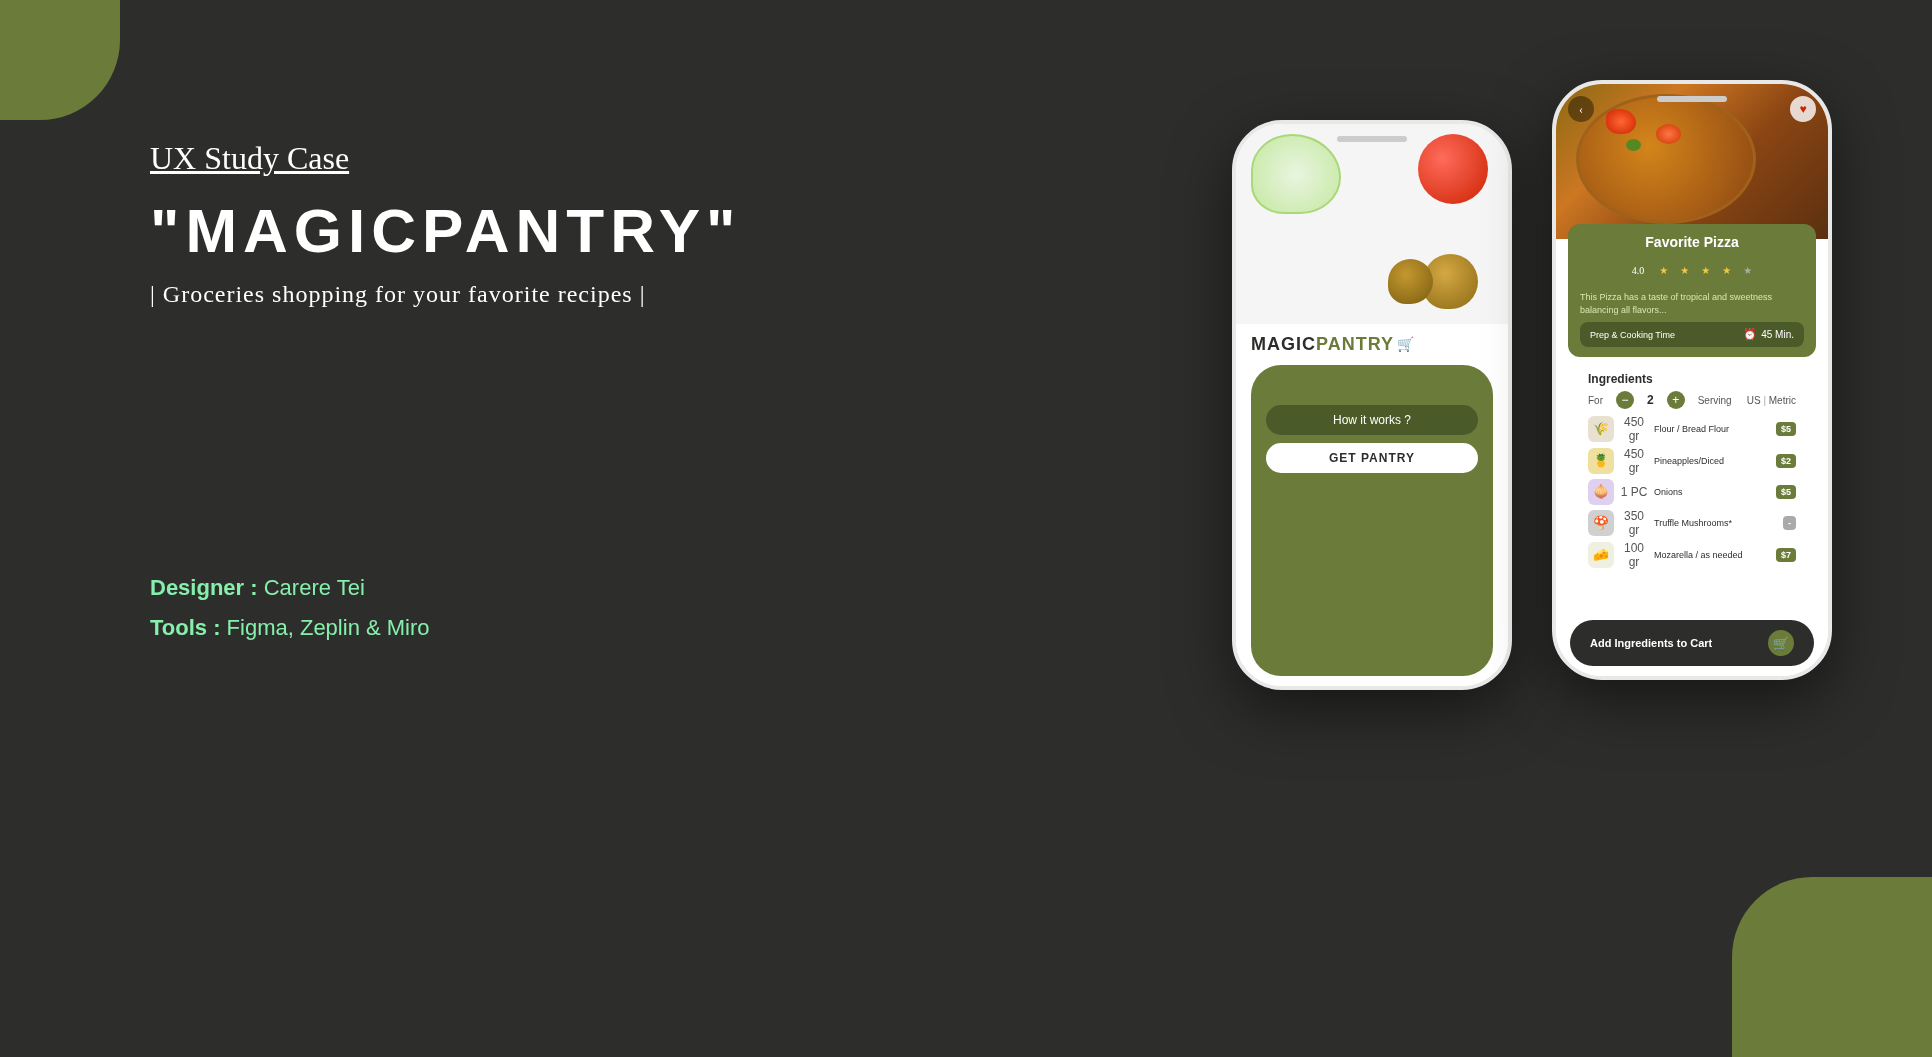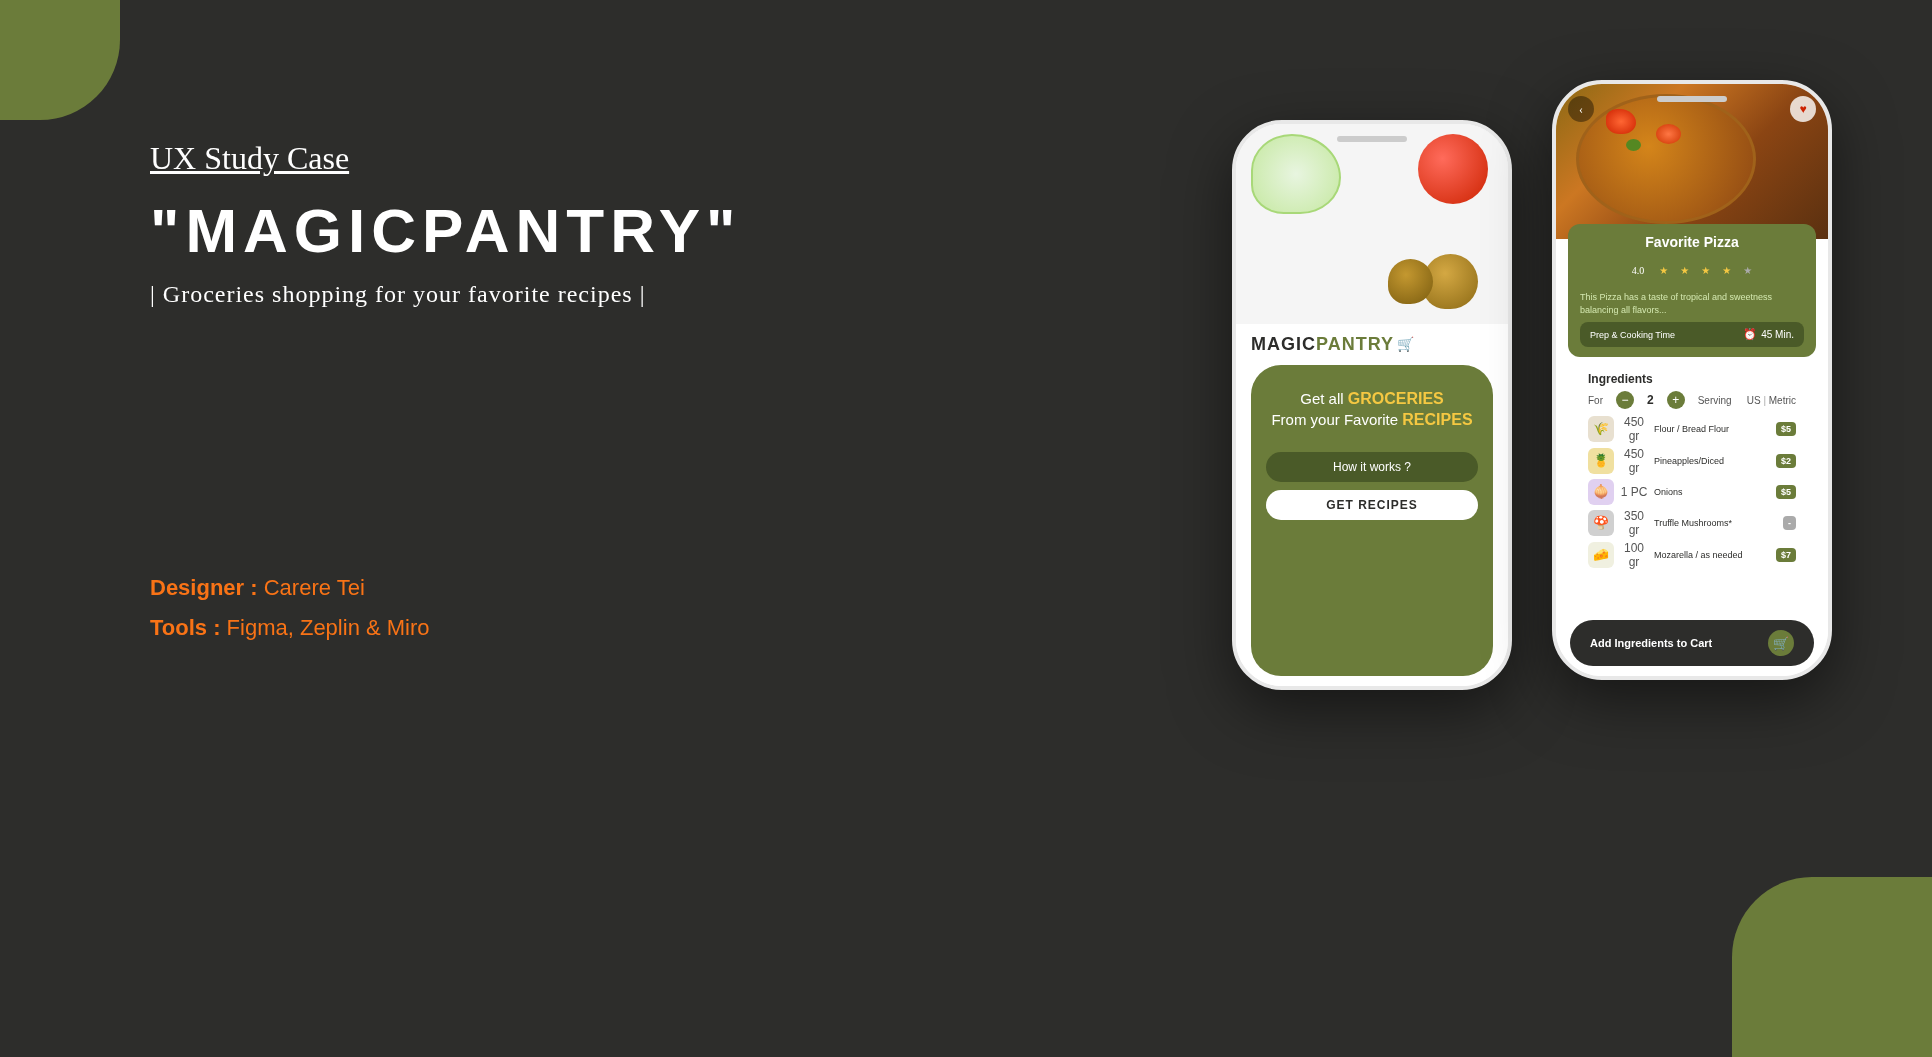--- a/index.html
+++ b/index.html
@@ -54,21 +54,21 @@
     }
     .app-subtitle {
       color: #ffffff;
       font-size: 24px;
       font-weight: 300;
       letter-spacing: 1px;
       margin-bottom: 260px;
       font-family: 'Georgia', serif;
     }
     .designer-info {
-      color: #f97316;
+      color: #86efac;
       font-size: 22px;
       line-height: 1.8;
       font-family: Arial, sans-serif;
     }
     .designer-info .label {
       font-weight: 700;
     }
 
     
     .phones-section {
@@ -529,30 +529,22 @@
       </div>
 
       <div class="logo-area">
         <span class="logo-text">
           <span class="logo-magic">MAGIC</span><span class="logo-pantry">PANTRY</span>
         </span>
         <span style="color:#6b7c3a; font-size:14px; margin-left:3px;">🛒</span>
       </div>
 
       <div class="phone1-green-section">
-        <div style="text-align:center; margin-bottom:8px;">
-          <div class="get-all-text">
-            <span>Get all </span><span class="groceries-text">GROCERIES</span>
-          </div>
-          <div class="from-text">
-            <span>From your Favorite </span><span class="recipes-text">RECIPES</span>
-          </div>
-        </div>
         <button class="how-btn">How it works ?</button>
-        <button class="get-started-btn">GET RECIPES</button>
+        <button class="get-started-btn">GET PANTRY</button>
       </div>
     </div>
   </div>
 
   <div class="phone-frame phone2 phone-border">
     <div class="phone2-notch"></div>
     <div class="phone2-content">
 
       <div class="pizza-img-area">
         <div class="pizza-decoration">

